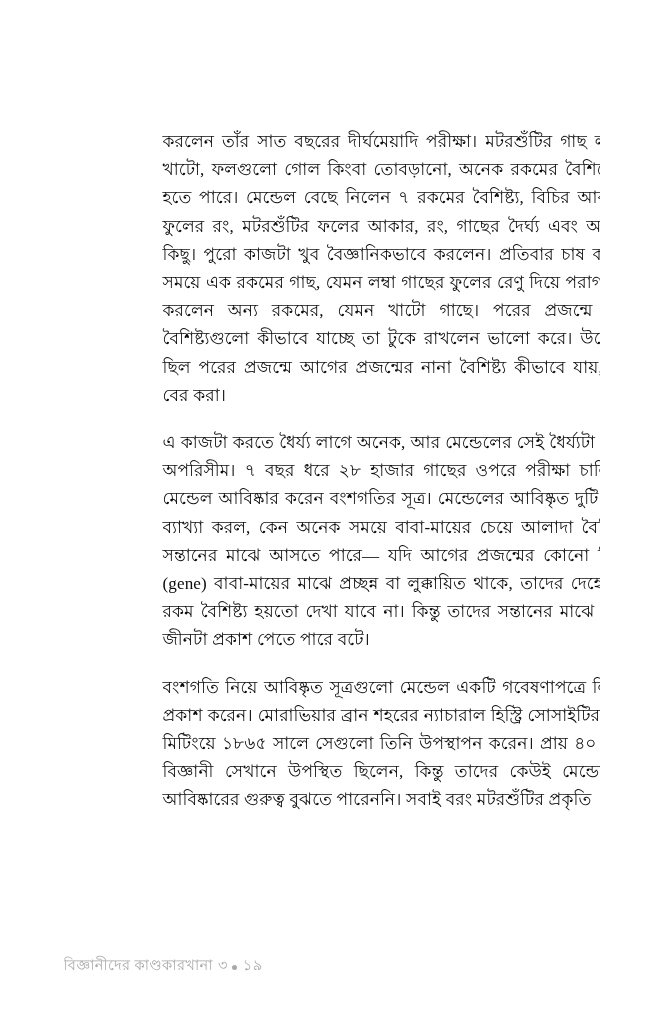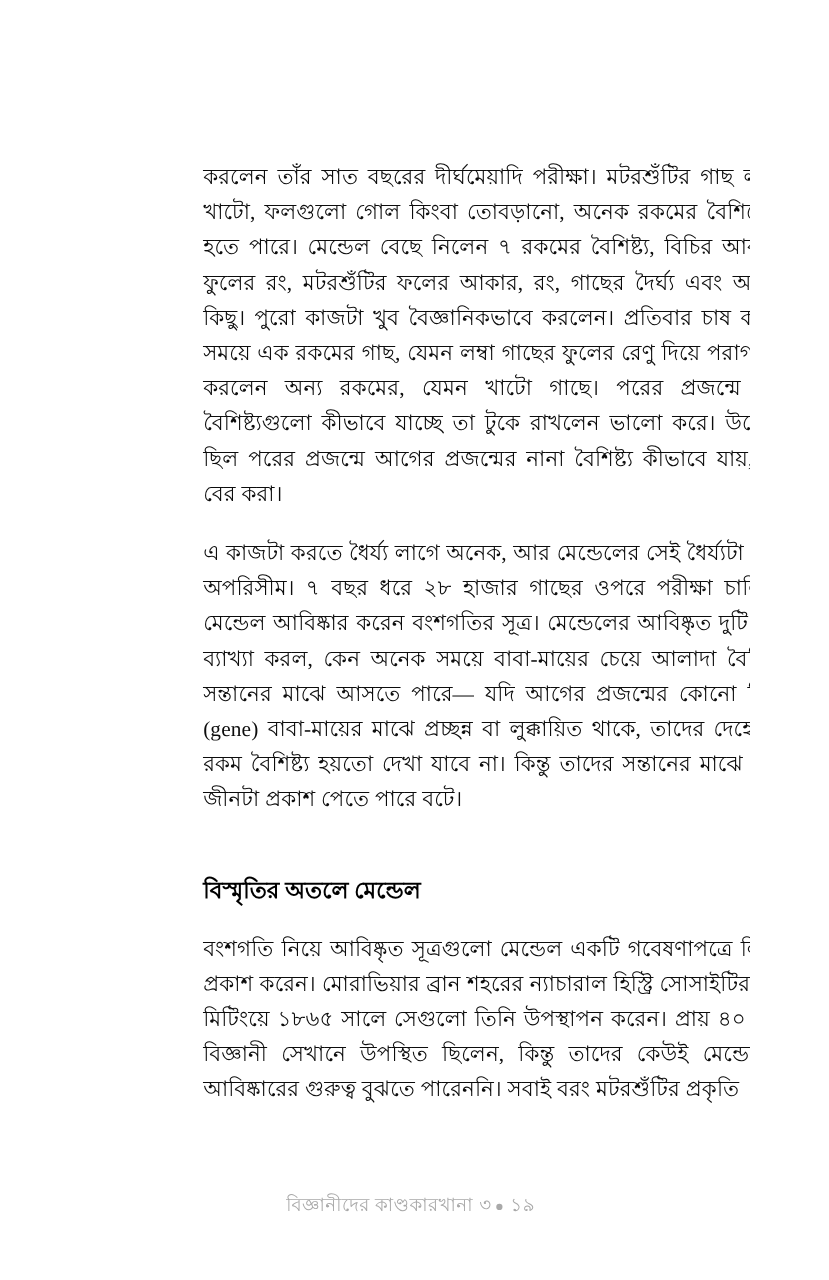--- a/index.html
+++ b/index.html
@@ -54,21 +54,20 @@
   }
   .heading-block {
     margin-top: 44px;
     margin-bottom: 21px;
   }
   .footer {
     position: absolute;
     left: 0;
     right: 0;
     top: 938px;
-    text-align: center;
     padding-right: 6px;
   }
   .footer-line {
     display: inline-block;
     font-size: 14.6px;
     line-height: 20px;
     color: #a9a9a9;
     letter-spacing: 0.4px;
     white-space: nowrap;
   }
@@ -98,23 +97,20 @@
 
 <div class="page">
 
   <div class="content">
 
     <p class="para">করলেন তাঁর সাত বছরের দীর্ঘমেয়াদি পরীক্ষা। মটরশুঁটির গাছ লম্বা-খাটো, ফলগুলো গোল কিংবা তোবড়ানো, অনেক রকমের বৈশিষ্ট্যের হতে পারে। মেন্ডেল বেছে নিলেন ৭ রকমের বৈশিষ্ট্য, বিচির আকার, ফুলের রং, মটরশুঁটির ফলের আকার, রং, গাছের দৈর্ঘ্য এবং আরও কিছু। পুরো কাজটা খুব বৈজ্ঞানিকভাবে করলেন। প্রতিবার চাষ করার সময়ে এক রকমের গাছ, যেমন লম্বা গাছের ফুলের রেণু দিয়ে পরাগায়ন করলেন অন্য রকমের, যেমন খাটো গাছে। পরের প্রজন্মে এই বৈশিষ্ট্যগুলো কীভাবে যাচ্ছে তা টুকে রাখলেন ভালো করে। উদ্দেশ্য ছিল পরের প্রজন্মে আগের প্রজন্মের নানা বৈশিষ্ট্য কীভাবে যায়, তা বের করা।</p>
 
     <p class="para">এ কাজটা করতে ধৈর্য্য লাগে অনেক, আর মেন্ডেলের সেই ধৈর্য্যটা ছিল অপরিসীম। ৭ বছর ধরে ২৮ হাজার গাছের ওপরে পরীক্ষা চালিয়ে মেন্ডেল আবিষ্কার করেন বংশগতির সূত্র। মেন্ডেলের আবিষ্কৃত দুটি সূত্র ব্যাখ্যা করল, কেন অনেক সময়ে বাবা-মায়ের চেয়ে আলাদা বৈশিষ্ট্য সন্তানের মাঝে আসতে পারে— যদি আগের প্রজন্মের কোনো জিন (gene) বাবা-মায়ের মাঝে প্রচ্ছন্ন বা লুক্কায়িত থাকে, তাদের দেহে সে রকম বৈশিষ্ট্য হয়তো দেখা যাবে না। কিন্তু তাদের সন্তানের মাঝে সেই জীনটা প্রকাশ পেতে পারে বটে।</p>
 
 
-    <div class="heading-block">
-      <h2 class="section-heading">বিস্মৃতির অতলে মেন্ডেল</h2>
-    </div>
 
     <p class="para">বংশগতি নিয়ে আবিষ্কৃত সূত্রগুলো মেন্ডেল একটি গবেষণাপত্রে লিখে প্রকাশ করেন। মোরাভিয়ার ব্রান শহরের ন্যাচারাল হিস্ট্রি সোসাইটির দুটি মিটিংয়ে ১৮৬৫ সালে সেগুলো তিনি উপস্থাপন করেন। প্রায় ৪০ জন বিজ্ঞানী সেখানে উপস্থিত ছিলেন, কিন্তু তাদের কেউই মেন্ডেলের আবিষ্কারের গুরুত্ব বুঝতে পারেননি। সবাই বরং মটরশুঁটির প্রকৃতি</p>
 
   </div>
 
   <div class="footer">
     <div class="footer-line">
       <span class="footer-title">বিজ্ঞানীদের কাণ্ডকারখানা</span><span class="footer-vol">৩</span><span class="footer-sep"><span class="footer-dot"></span></span><span class="footer-pageno">১৯</span>
     </div>
   </div>

